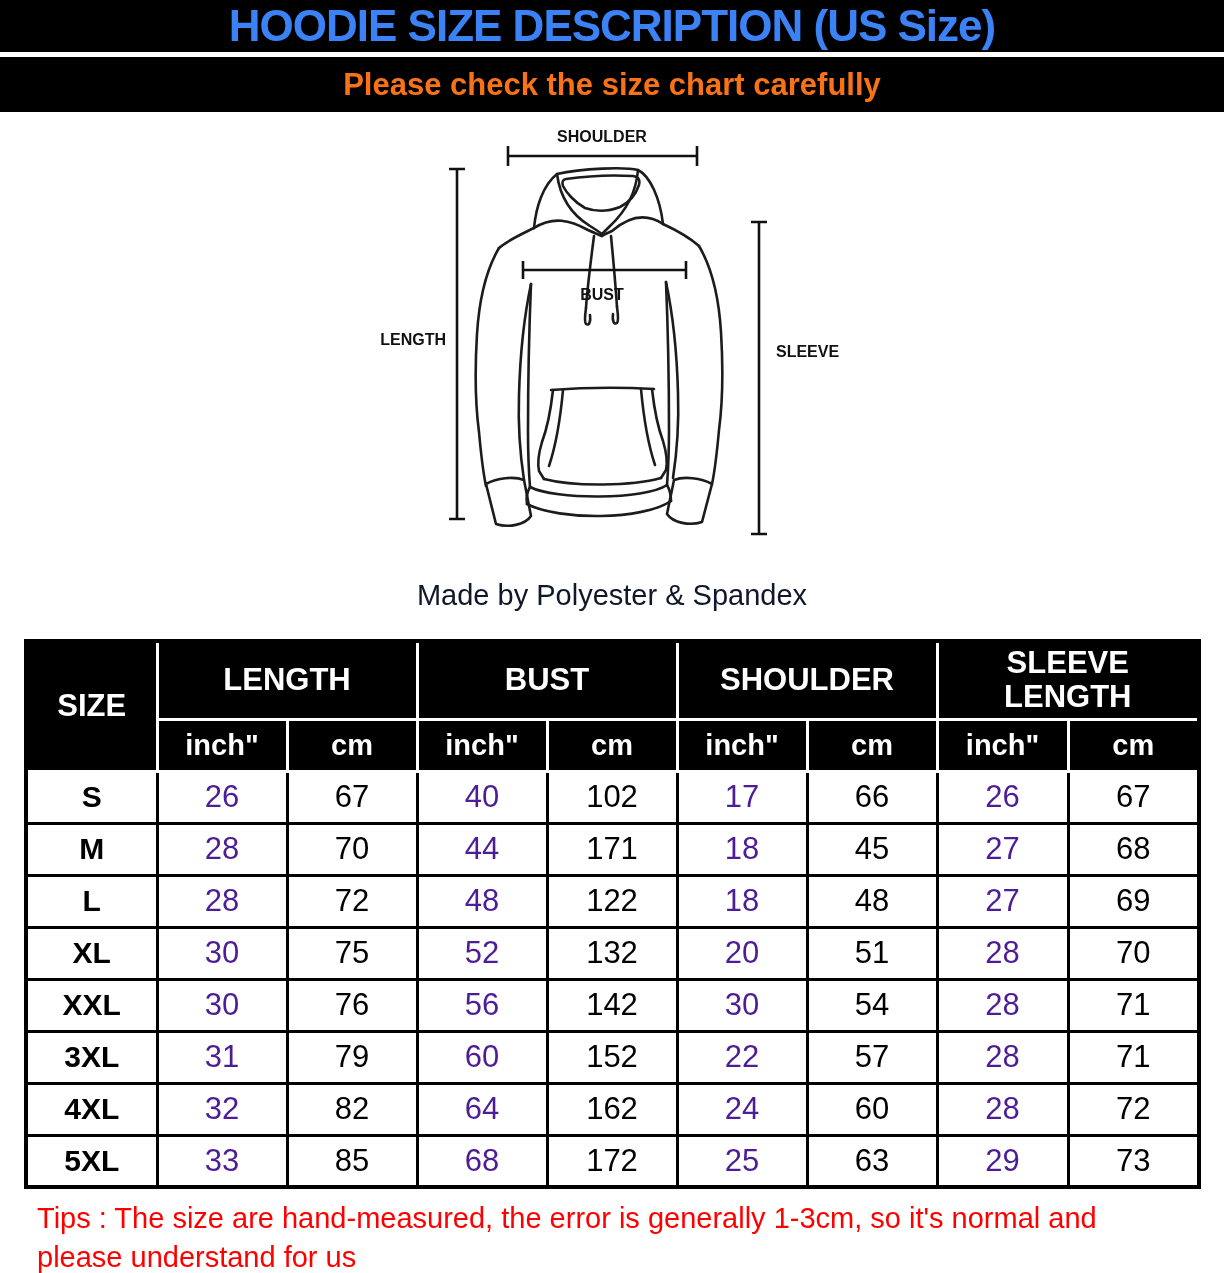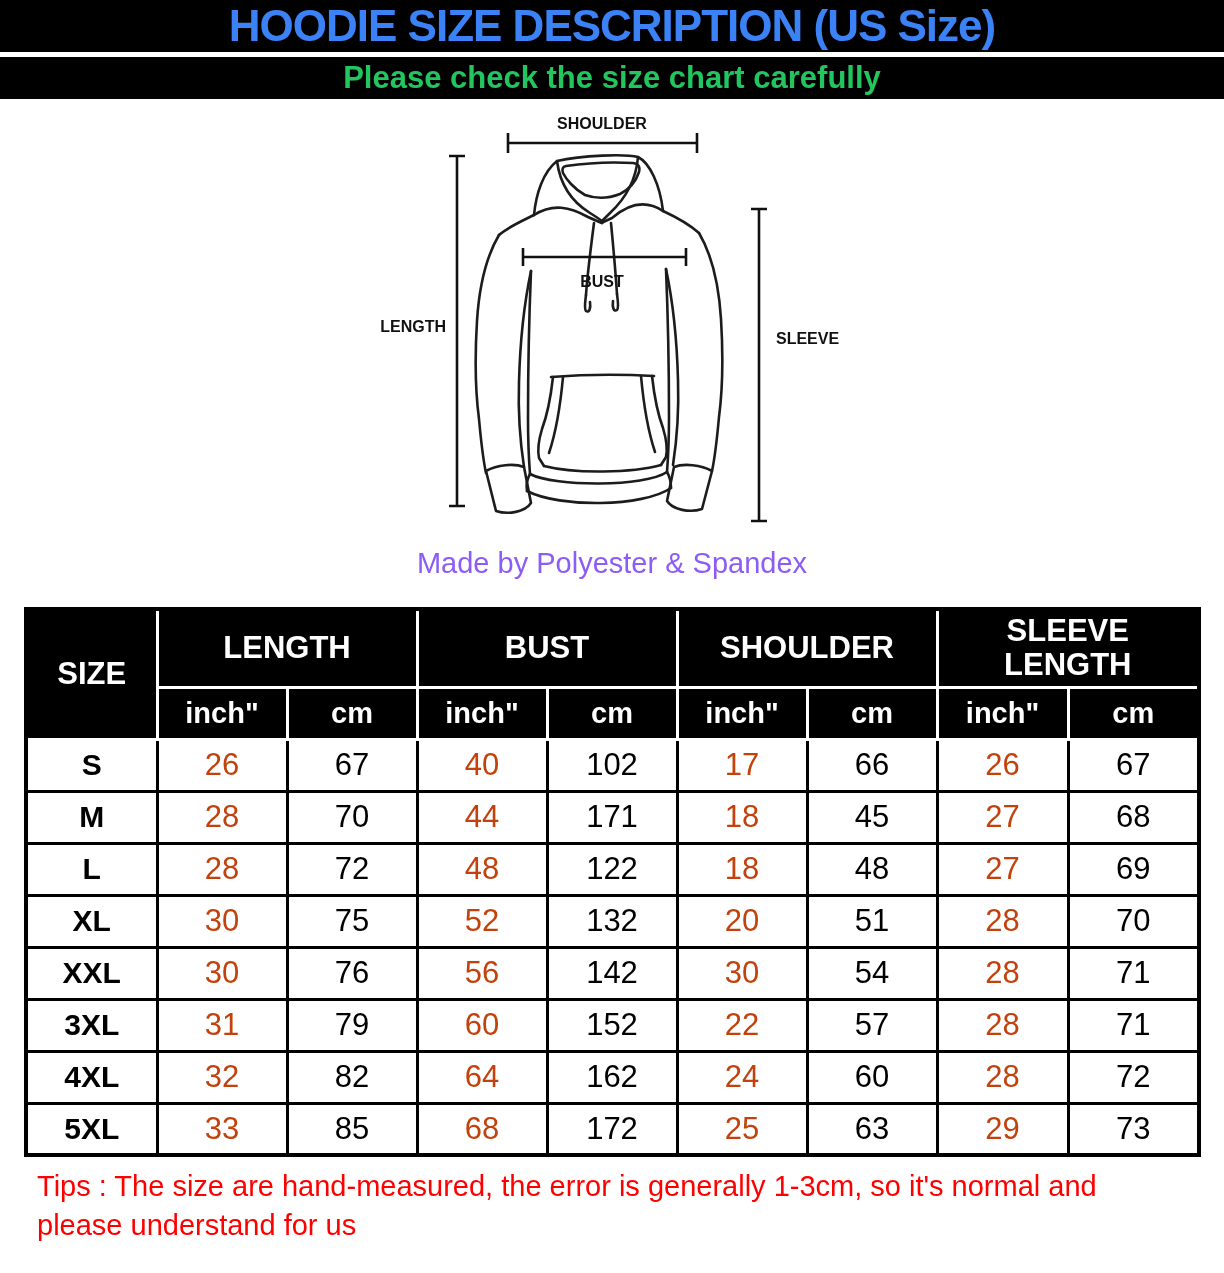--- a/index.html
+++ b/index.html
@@ -10,56 +10,56 @@
     overflow: hidden;
   }
   
   .title-bar {
     height: 57px; background: #000; color: #3b82f6;
     display: flex; align-items: center; justify-content: center;
     font-size: 44px; font-weight: bold; letter-spacing: -1px;
     border-bottom: 5px solid #fff;
   }
   .subtitle-bar {
-    height: 42px; background: #000; color: #22c55e;
+    height: 55px; background: #000; color: #f97316;
     display: flex; align-items: center; justify-content: center;
     font-size: 31px; font-weight: bold;
   }
   
   .diagram-wrap { width: 1224px; height: 446px; position: relative; }
   .diagram-wrap svg { display: block; }
   .art { stroke: #1c1c1c; stroke-width: 2.6; fill: none;
          stroke-linecap: round; stroke-linejoin: round; }
   .measure { stroke: #111; stroke-width: 2.6; fill: none; stroke-linecap: butt; }
   .diag-label { font-family: "Liberation Sans", sans-serif; font-size: 16px;
                 font-weight: bold; fill: #111; }
   .made-by {
-    margin-top: 1px; text-align: center;
-    color: #8b5cf6; font-size: 29px; line-height: 34px;
+    margin-top: 20px; text-align: center;
+    color: #0f172a; font-size: 29px; line-height: 34px;
   }
   
   table.size-table {
     border-collapse: collapse; table-layout: fixed;
     width: 1173px; margin: 27px 0 0 24px;
     border: 4px solid #000;
   }
   .size-table th {
     background: #000; color: #fff; font-weight: bold;
     border: 3px solid #fff; text-align: center; vertical-align: middle;
   }
   .size-table tr.group-row th { height: 78px; font-size: 31px; }
   .size-table tr.group-row th.sleeve-group { line-height: 1.12; padding: 0 34px; }
   .size-table tr.unit-row th { height: 52px; font-size: 29px; }
   .size-table td {
     border: 3px solid #000; background: #fff;
     height: 52px; text-align: center; vertical-align: middle;
     font-size: 31px; color: #000;
   }
   .size-table td.size-col { font-weight: bold; font-size: 30px; }
-  .size-table td.inch { color: #c2410c; }
+  .size-table td.inch { color: #4c1d95; }
   
   .tips {
     width: 1150px; margin: 10px auto 4px; text-align: left;
     color: #ff0000; font-size: 29px; line-height: 39px;
   }
 </style>
 </head>
 <body>
 
 <div class="title-bar">

